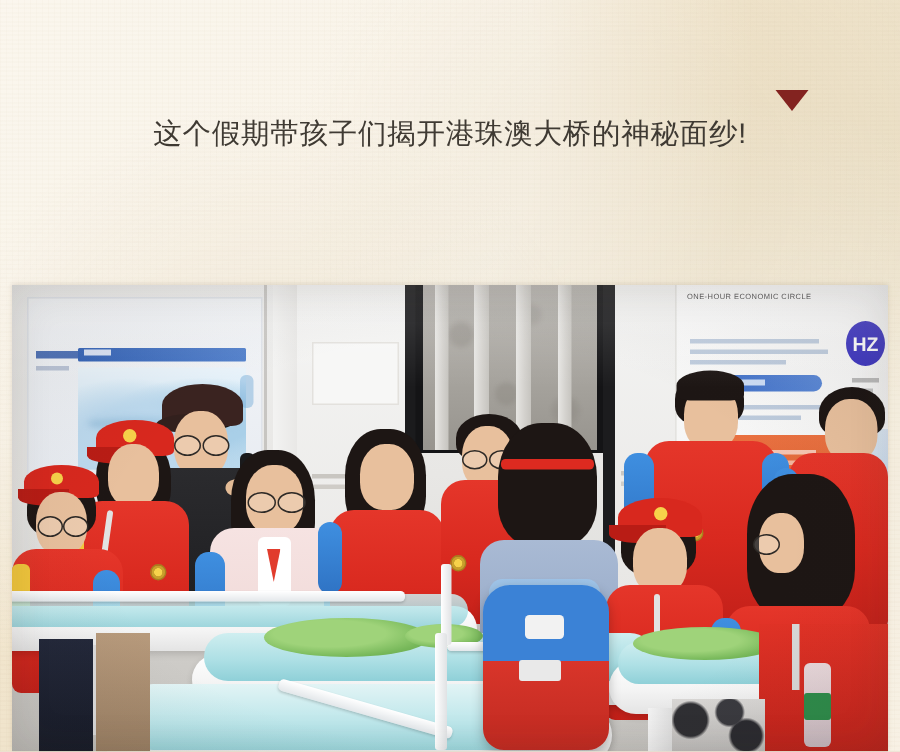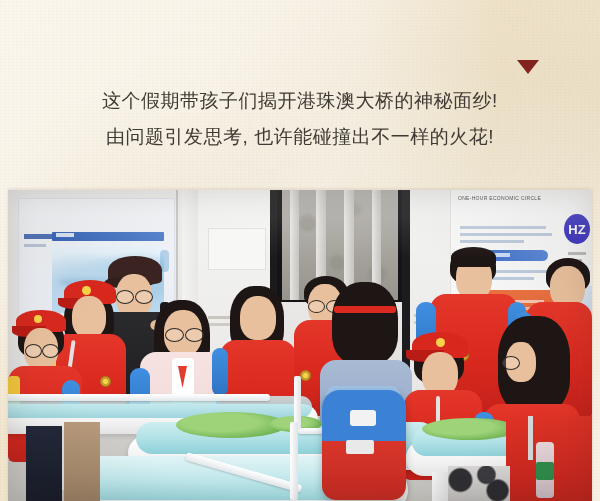--- a/index.html
+++ b/index.html
@@ -64,21 +64,21 @@
   
   .subtitle-line {
     position: absolute;
     left: 0; width: 600px;
     text-align: center;
     color: #3f3a33;
     font-size: 19px;
     letter-spacing: .5px;
     white-space: nowrap;
   }
-  #subtitle-line-1 { top: 88px; }
+  #subtitle-line-1 { top: 76px; }
   #subtitle-line-2 { top: 124px; }
 
   
   #photo {
     position: absolute;
     left: 8px; top: 190px;
     width: 584px; height: 311px;
     overflow: hidden;
     background: #d9d6d0;
     box-shadow: 0 -1px 3px rgba(120,100,70,.18);
@@ -358,21 +358,20 @@
 </head>
 <body>
 
 <div id="page">
 
   <div id="paper-grain"></div>
 
   <div id="banner-tail"></div>
 
   <div class="subtitle-line" id="subtitle-line-1">这个假期带孩子们揭开港珠澳大桥的神秘面纱!</div>
-  <div class="subtitle-line" id="subtitle-line-2">由问题引发思考, 也许能碰撞出不一样的火花!</div>
 
   <div id="photo">
 
     <div class="wall"></div>
     <div class="floor"></div>
 
     <div class="board-left"></div>
     <div class="board-left-hdr"></div>
     <div class="board-left-hdr2"></div>
     <div class="board-left-bar"></div>

